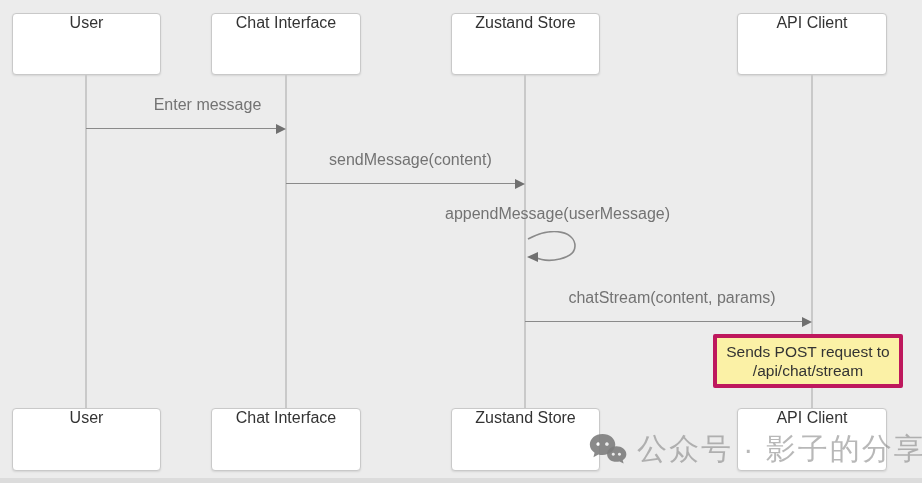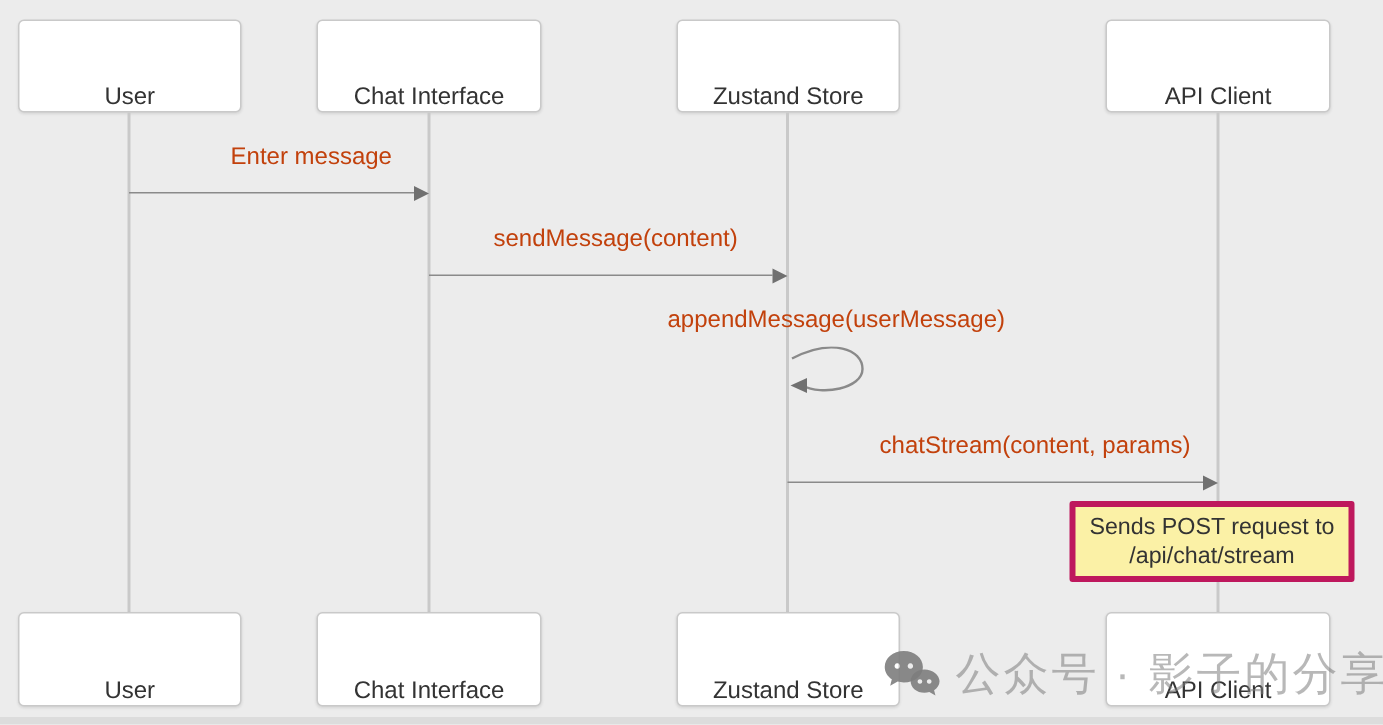--- a/index.html
+++ b/index.html
@@ -21,37 +21,37 @@
     background: #dcdcdc;
   }
   .actor-box {
     position: absolute;
     height: 62px;
     background: #ffffff;
     border: 1px solid #c9c9c9;
     border-radius: 4px;
     box-shadow: 0 1px 2px rgba(0,0,0,0.10);
     display: flex;
-    align-items: flex-end;
+    align-items: flex-start;
     justify-content: center;
     font-size: 16px;
     color: #333333;
     white-space: nowrap;
   }
   .lifeline {
     position: absolute;
     top: 75px;
     height: 333px;
     width: 2px;
     background: #c9c9c9;
   }
   .msg-label {
     position: absolute;
     font-size: 16px;
-    color: #c2410c;
+    color: #737373;
     text-align: center;
     white-space: nowrap;
     padding-left: 43px;
   }
   .msg-line {
     position: absolute;
     height: 0;
     border-top: 1.6px solid #8a8a8a;
   }
   .arrowhead {
@@ -125,21 +125,21 @@
   <div class="msg-label" style="left:286px;top:151px;width:198px;">sendMessage(content)</div>
   <div class="msg-line" style="left:286px;top:183px;width:229px;"></div>
   <div class="arrowhead" style="left:515px;top:179px;"></div>
 
   <div class="msg-label" style="left:402px;top:205px;width:250px;">appendMessage(userMessage)</div>
   <svg class="self-loop" width="58" height="36" viewBox="0 0 58 36">
     <path d="M 3 8 C 30 -6, 50 2, 50 15 C 50 28, 23 33, 10 26" fill="none" stroke="#8a8a8a" stroke-width="1.6"></path>
     <polygon points="2,26 13,21 13,31" fill="#707070"></polygon>
   </svg>
 
-  <div class="msg-label" style="left:525px;top:289px;width:287px;">chatStream(content, params)</div>
+  <div class="msg-label" style="left:507px;top:289px;width:287px;">chatStream(content, params)</div>
   <div class="msg-line" style="left:525px;top:321px;width:277px;"></div>
   <div class="arrowhead" style="left:802px;top:317px;"></div>
 
   <div class="note-box">
     <span>Sends POST request to</span>
     <span>/api/chat/stream</span>
   </div>
 
   <div class="actor-box" style="left:12px;top:408px;width:149px;height:63px;">
     <span>User</span>

